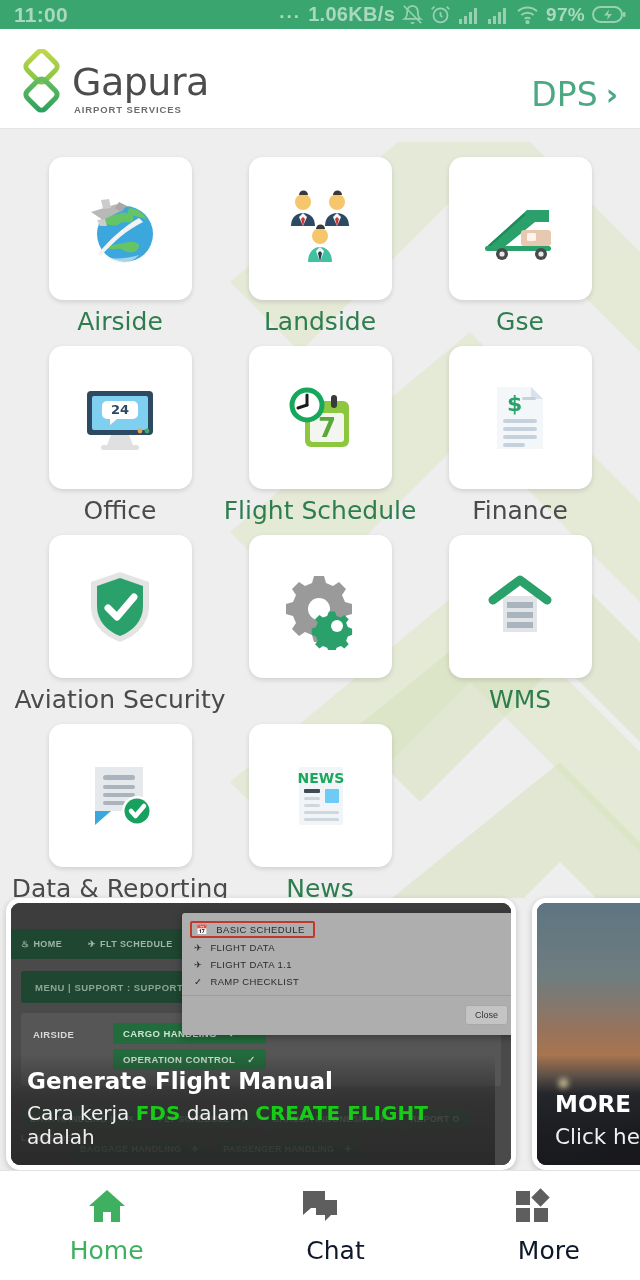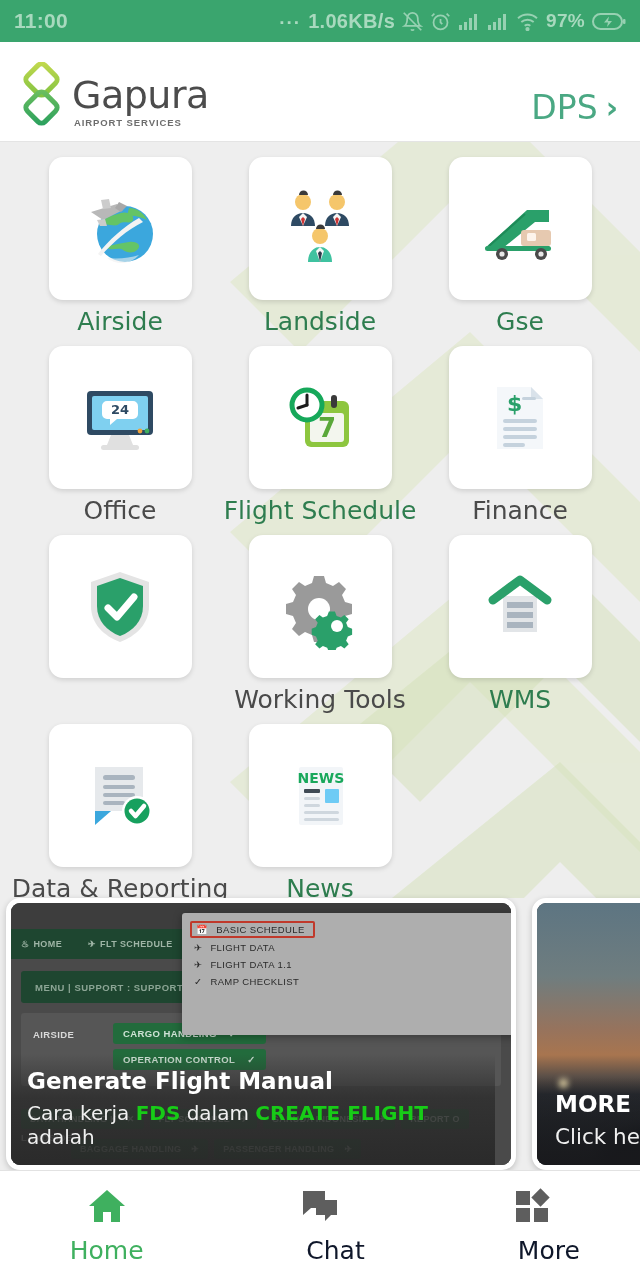--- a/index.html
+++ b/index.html
@@ -6,21 +6,21 @@
   html,body { width:640px; height:1280px; }
   body {
     font-family:"Liberation Sans", sans-serif;
     background:#eeeeee;
     overflow:hidden;
     position:relative;
   }
 
   
   .statusbar{
-    height:42px; width:640px;
+    height:29px; width:640px;
     background:#3aa56e;
     display:flex; align-items:center;
     padding:0 14px;
     color:#a8d9be;
     font-size:21px; font-weight:bold;
     letter-spacing:.3px;
     position:relative; z-index:30;
   }
   .sb-clock{ flex:0 0 auto; }
   .sb-right{ margin-left:auto; display:flex; align-items:center; gap:7px; }
@@ -405,36 +405,36 @@
   </div>
 
   <div class="cell">
     <div class="tile">
       <svg width="86" height="86" viewBox="0 0 86 86">
         <path d="M43 8 L72 18 v24c0 18-13 30-29 36C27 72 14 60 14 42V18z" fill="#e4e4e4"></path>
         <path d="M43 14 L66 22 v20c0 15-10 25-23 30-13-5-23-15-23-30V22z" fill="#2aa06a"></path>
         <path d="M31 44 L40 53 L57 33" fill="none" stroke="#fff" stroke-width="7" stroke-linecap="round" stroke-linejoin="round"></path>
       </svg>
     </div>
+    <div class="cell-lbl lbl-gray">Aviation Security</div>
   </div>
 
   <div class="cell">
     <div class="tile">
       <svg width="86" height="86" viewBox="0 0 86 86">
         <g fill="#9a9a9a">
           <path d="M37 12h10l2 7 7 3 6-4 7 7-4 6 3 7 7 2v10l-7 2-3 7 4 6-7 7-6-4-7 3-2 7H37l-2-7-7-3-6 4-7-7 4-6-3-7-7-2V40l7-2 3-7-4-6 7-7 6 4 7-3z"></path>
         </g>
         <circle cx="42" cy="45" r="11" fill="#fff"></circle>
         <g fill="#2aa06a">
           <path d="M57 50h7l2 5 5 2 4-3 5 5-3 4 2 5 5 2v7l-5 2-2 5 3 4-5 5-4-3-5 2-2 5h-7l-2-5-5-2-4 3-5-5 3-4-2-5-5-2v-7l5-2 2-5-3-4 5-5 4 3 5-2z" transform="translate(-4,-4) scale(0.86) translate(8,10)"></path>
         </g>
         <circle cx="60" cy="62" r="6" fill="#fff"></circle>
       </svg>
     </div>
-    <div class="cell-lbl lbl-gray">Working Tools</div>
   </div>
 
   <div class="cell">
     <div class="tile">
       <svg width="86" height="86" viewBox="0 0 86 86">
         <rect x="26" y="32" width="34" height="36" fill="#e2e5e8"></rect>
         <g fill="#a9b4bf">
           <rect x="30" y="38" width="26" height="6"></rect>
           <rect x="30" y="48" width="26" height="6"></rect>
           <rect x="30" y="58" width="26" height="6"></rect>
@@ -563,20 +563,23 @@
           </div>
           <div class="mitem">
             <span>✈</span>
             <span>FLIGHT DATA 1.1</span>
           </div>
           <div class="mitem">
             <span>✓</span>
             <span>RAMP CHECKLIST</span>
           </div>
         </div>
+        <div class="modal-foot">
+          <div class="closebtn">Close</div>
+        </div>
       </div>
 
     </div>
 
     <div class="cap">
       <div class="cap-t">Generate Flight Manual</div>
       <div class="cap-s">
         <span>Cara kerja </span><b>FDS</b><span> dalam </span><b>CREATE FLIGHT</b><span> adalah</span>
       </div>
     </div>

